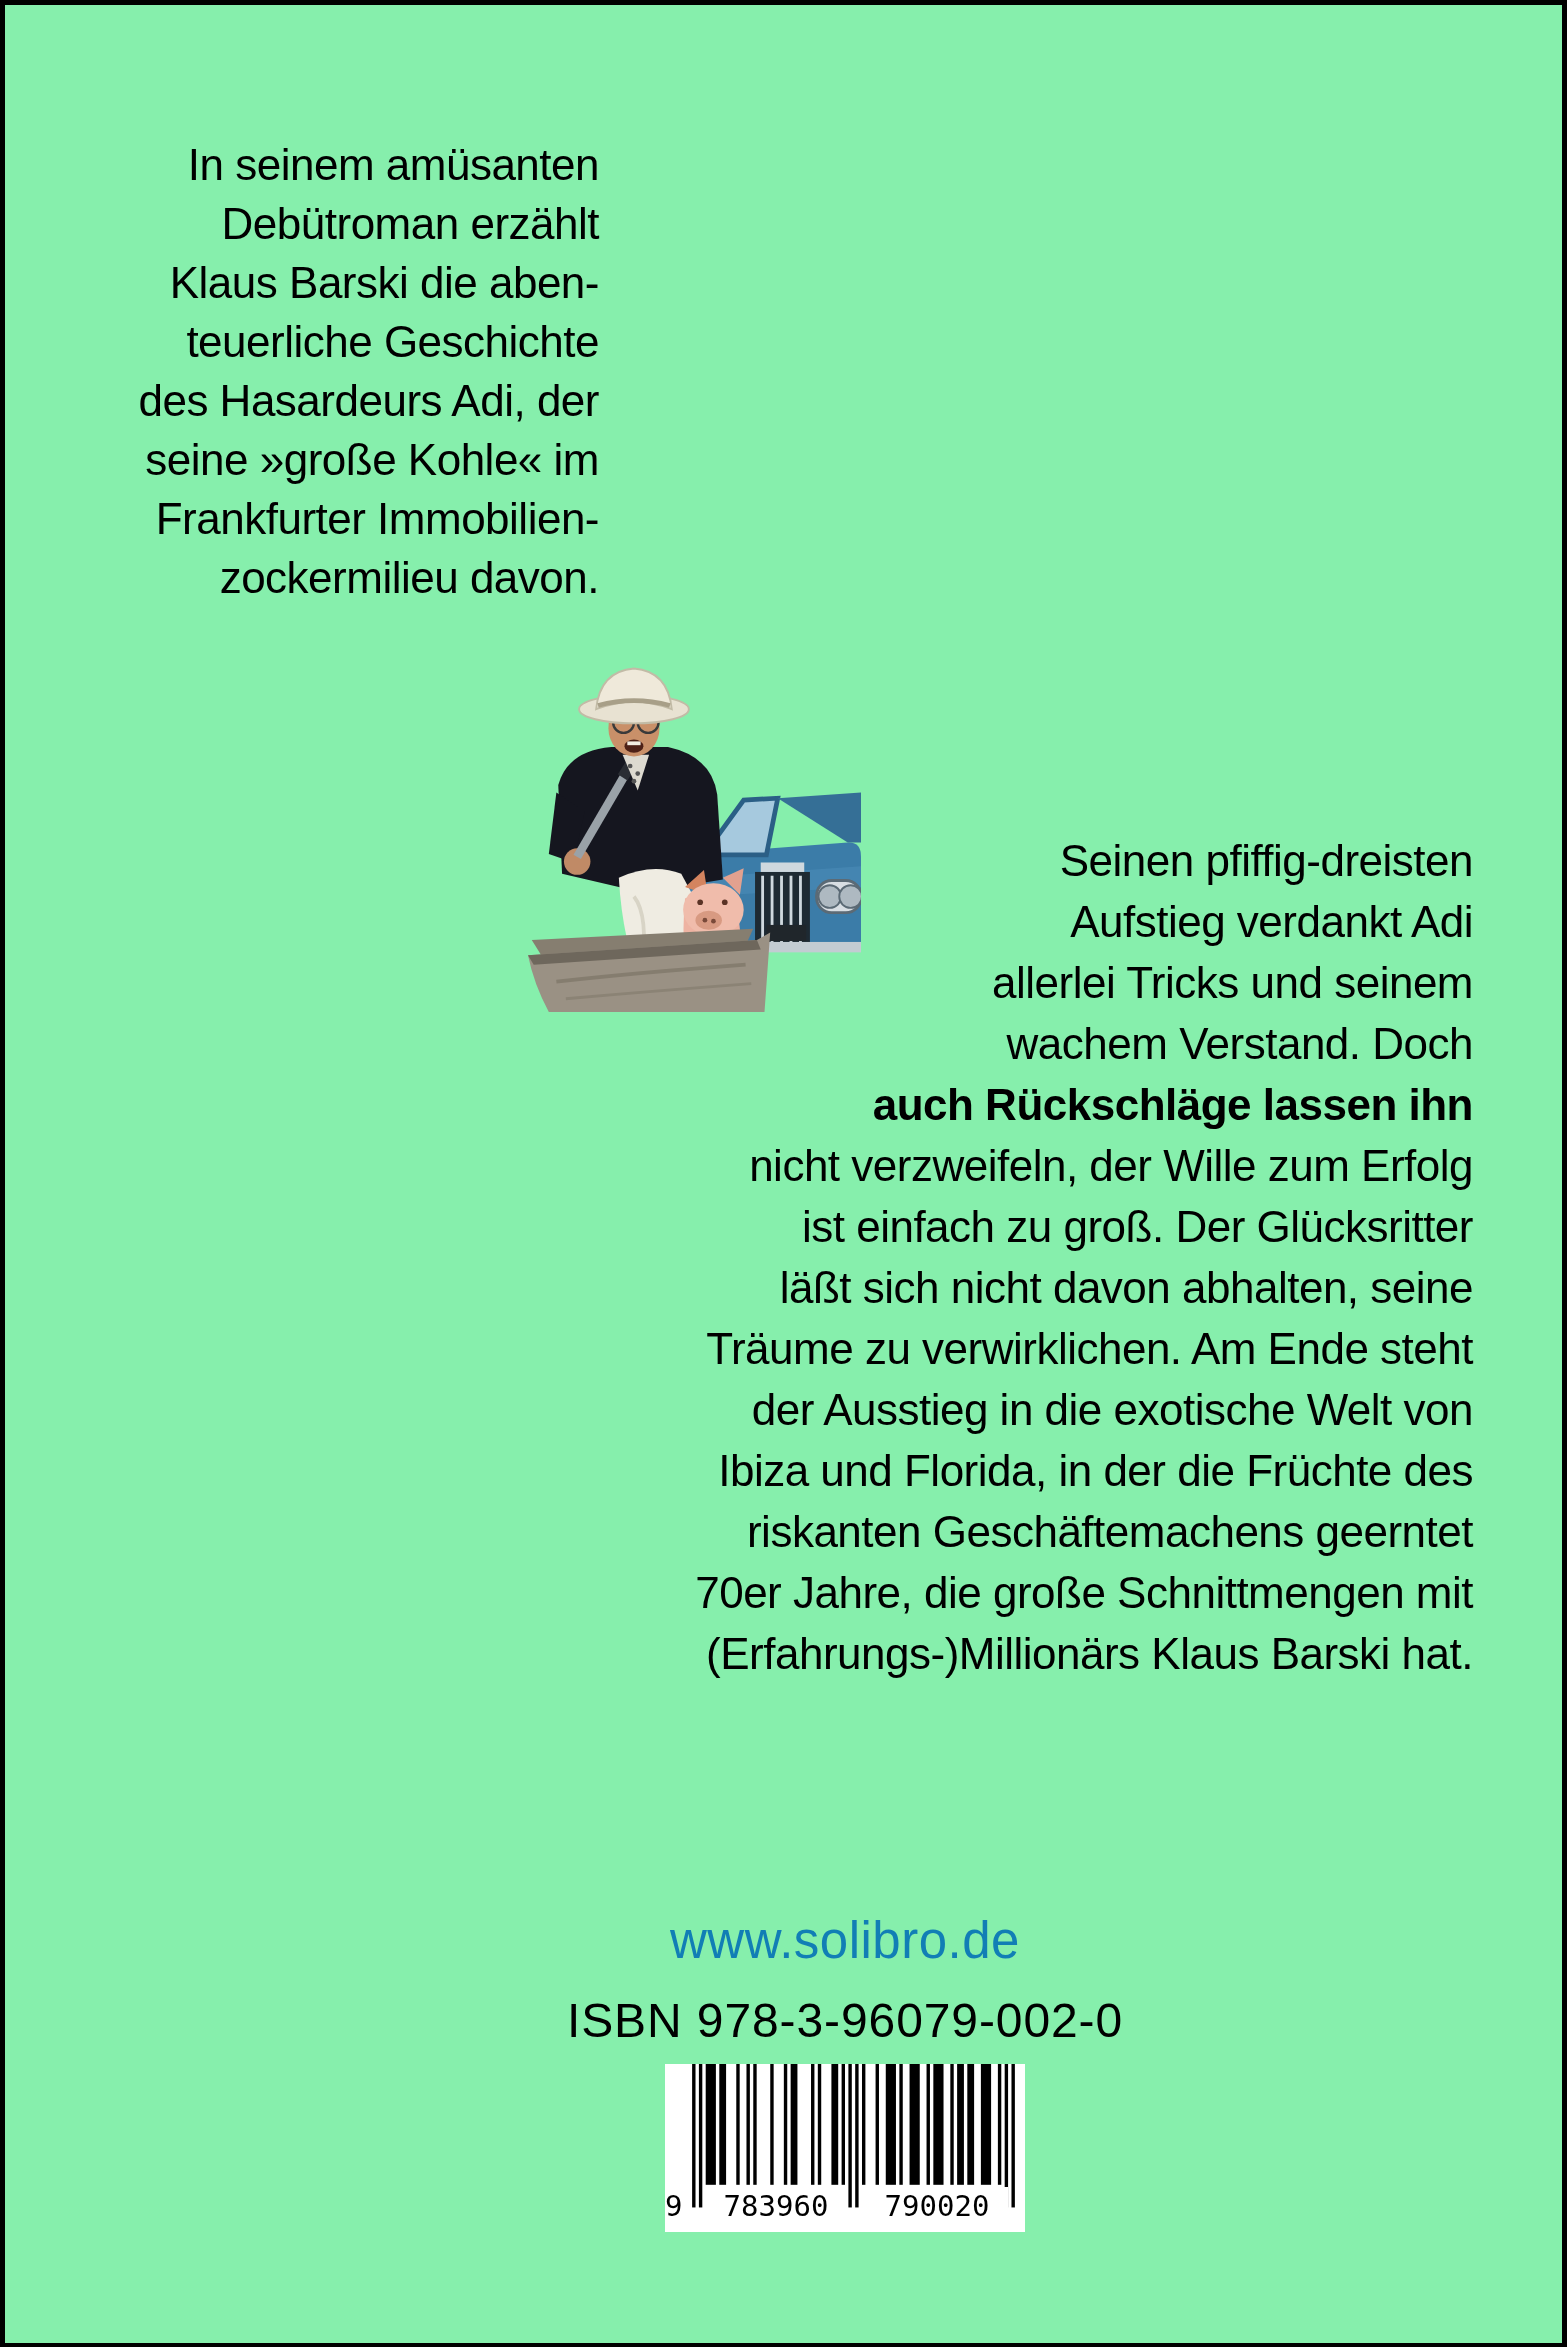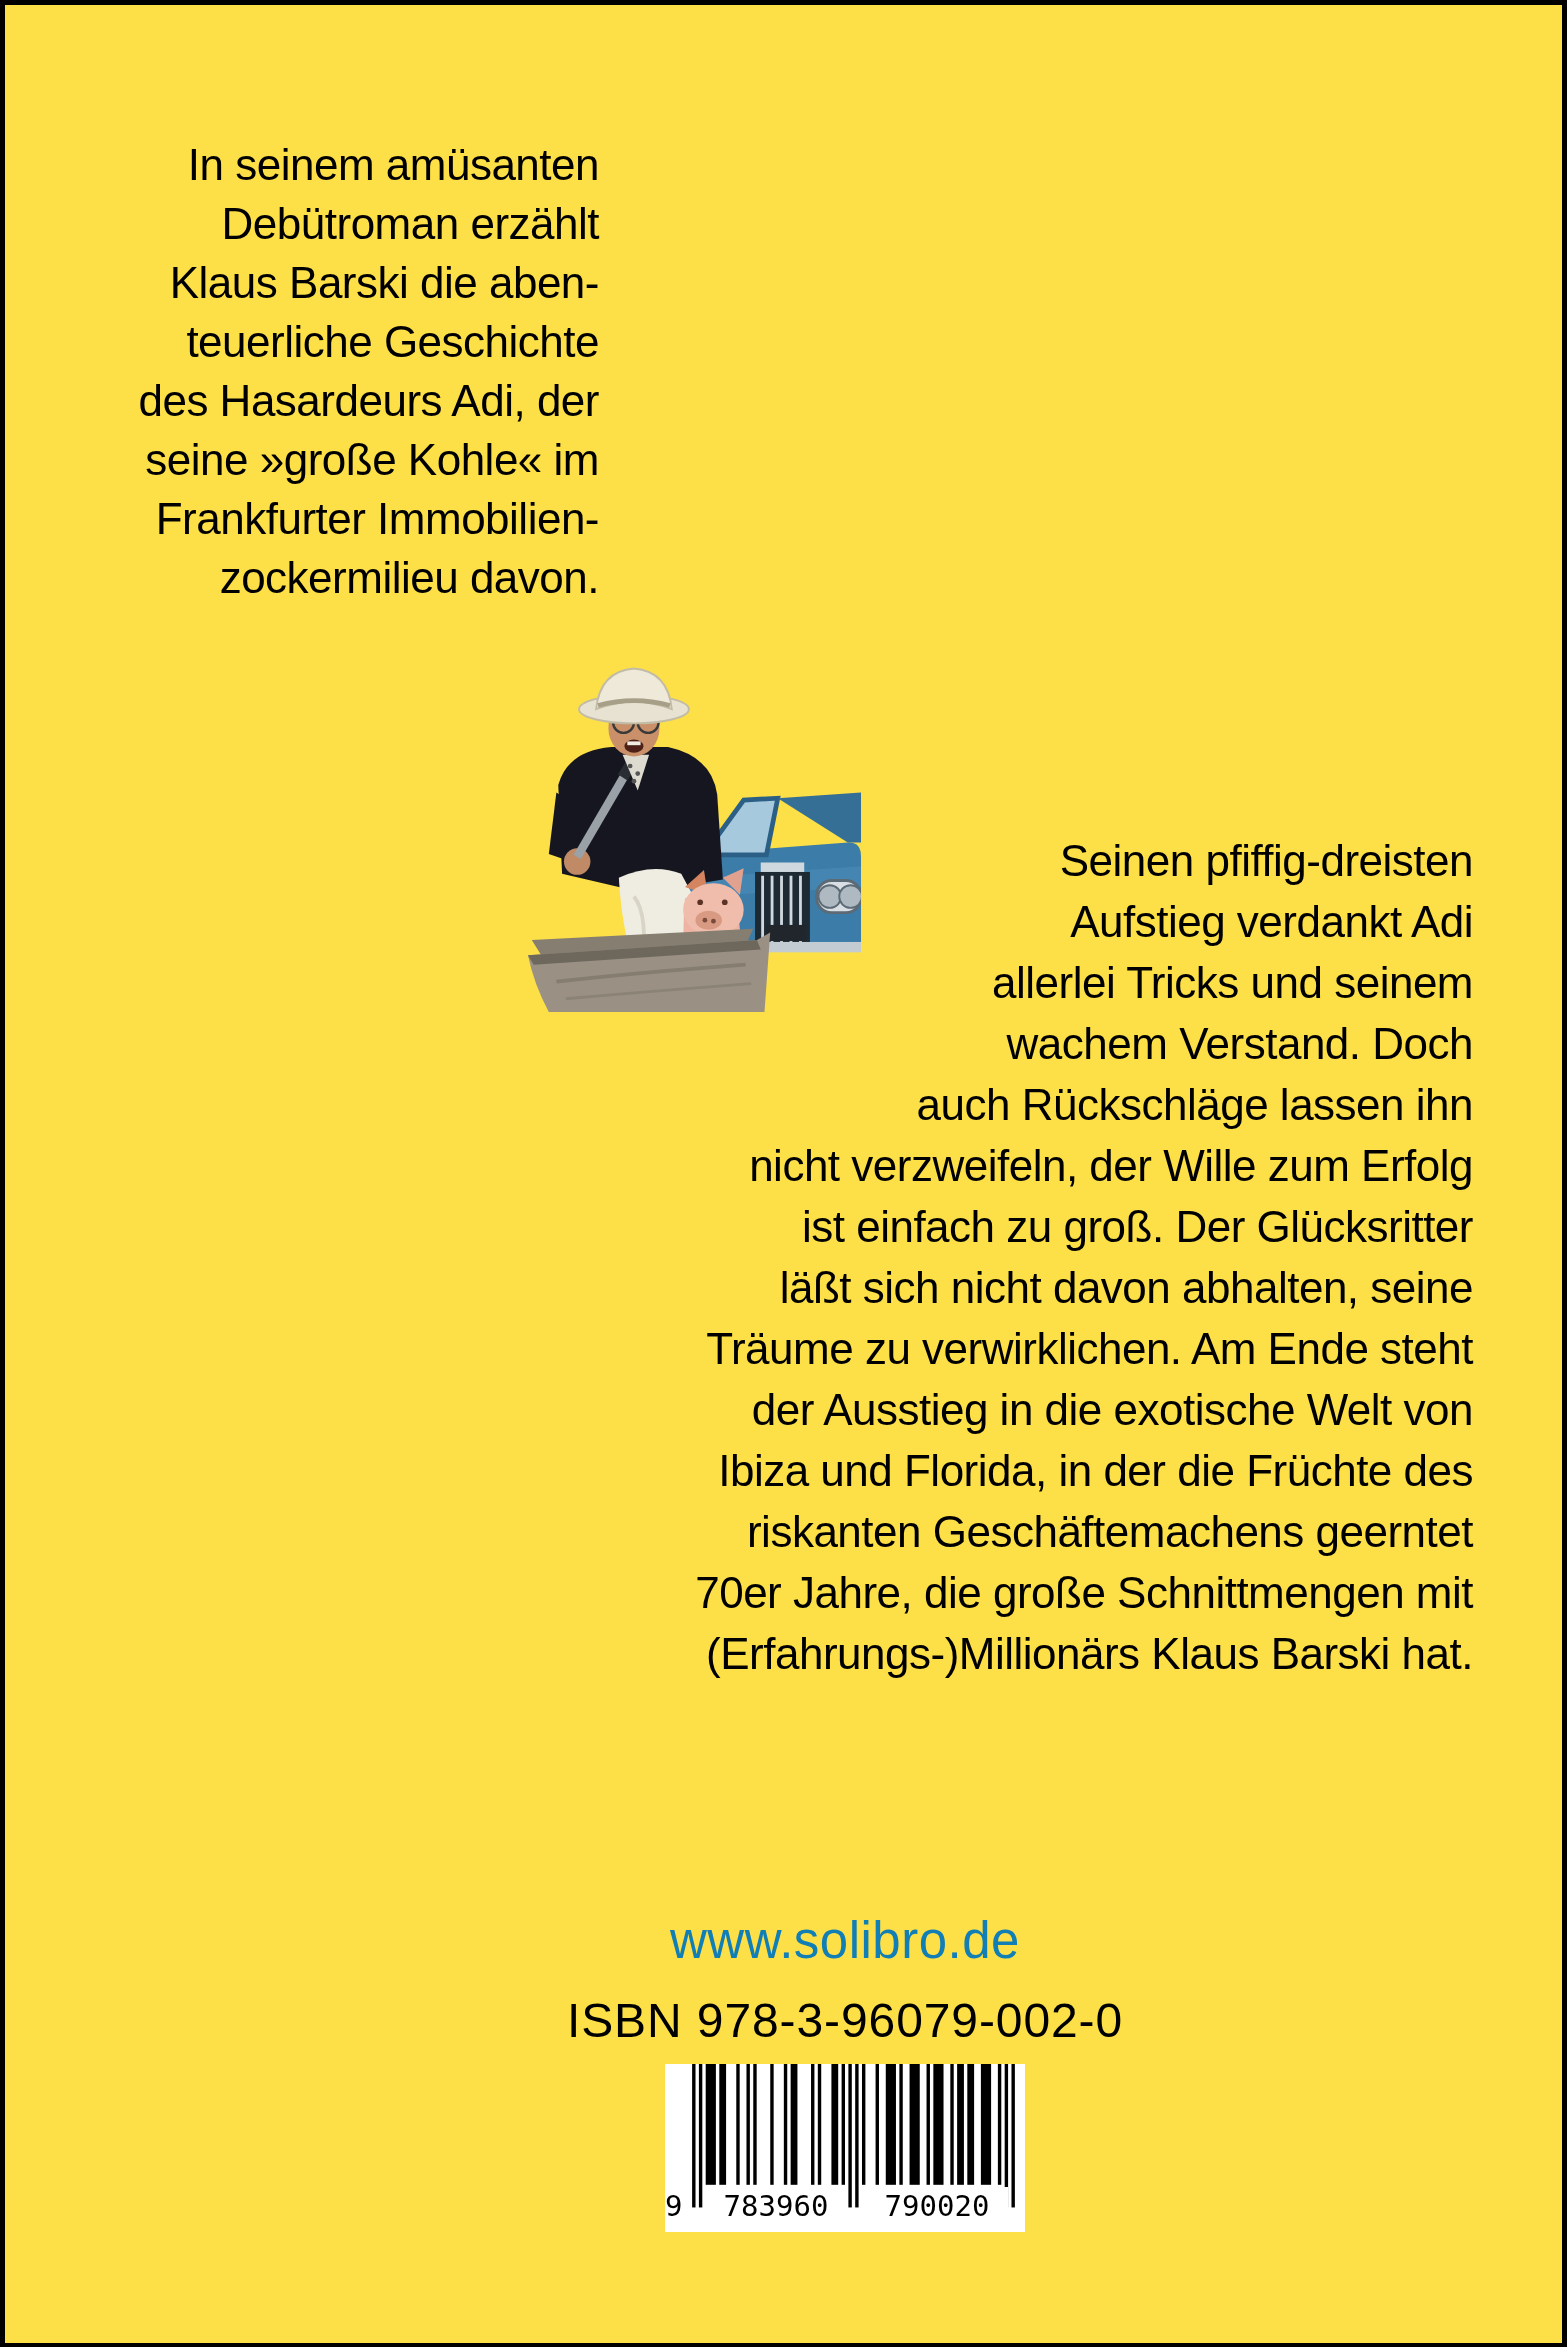--- a/index.html
+++ b/index.html
@@ -1,19 +1,19 @@
 <!DOCTYPE html>
 <html lang="de" style="font-size:15px"><head>
 <meta charset="utf-8">
 <style>
   html,body{margin:0;padding:0;background:#e9e9e9;}
   .page{
     position:relative;
     width:1567px;height:2348px;
-    background:#fde047;
+    background:#86efac;
     border:5.7px solid #000000;
     box-sizing:border-box;
     overflow:hidden;
     font-family:"Liberation Sans","DejaVu Sans",sans-serif;
     font-weight:300;
     color:#000000;
     padding-left:8px;
   }
   .blurb{position:absolute;letter-spacing:-0.5px;}
   .blurb .line{white-space:nowrap;}
@@ -21,21 +21,21 @@
     left:38px;top:130px;width:556px;
     font-size:44px;line-height:59px;
     text-align:right;
   }
   .blurb-main{
     left:645px;top:825px;width:823px;
     font-size:44px;line-height:61px;
     text-align:right;
   }
   .blurb-main .line-0,.blurb-main .line-1,.blurb-main .line-2,.blurb-main .line-3{margin-left:203px;}
-  .blurb-main .line-4{margin-left:147px;}
+  .blurb-main .line-4{margin-left:147px;font-weight:bold;}
 
   .cover-photo{position:absolute;left:523px;top:655px;width:333px;height:352px;}
 
   .footer{position:absolute;left:509px;top:1907px;width:662px;text-align:center;}
   .website{display:block;font-size:51px;line-height:57px;color:#117eb5;text-decoration:none;letter-spacing:0.5px;}
   .isbn{display:block;font-size:48px;line-height:53px;margin-top:24.6px;color:#000;letter-spacing:0.9px;text-align:center;}
   .barcode{position:relative;width:360px;height:168px;margin:17px auto 0;background:#fff;}
   .barcode svg{position:absolute;left:0;top:0;}
   .barcode .bdigit{
     position:absolute;top:123px;

